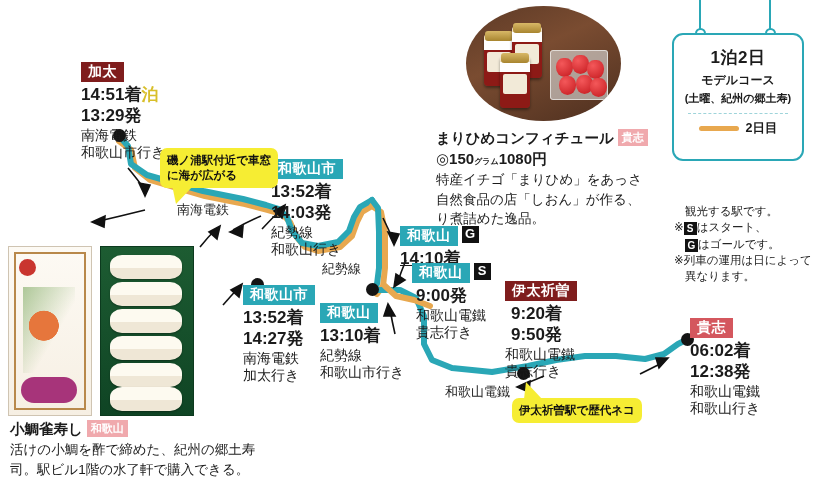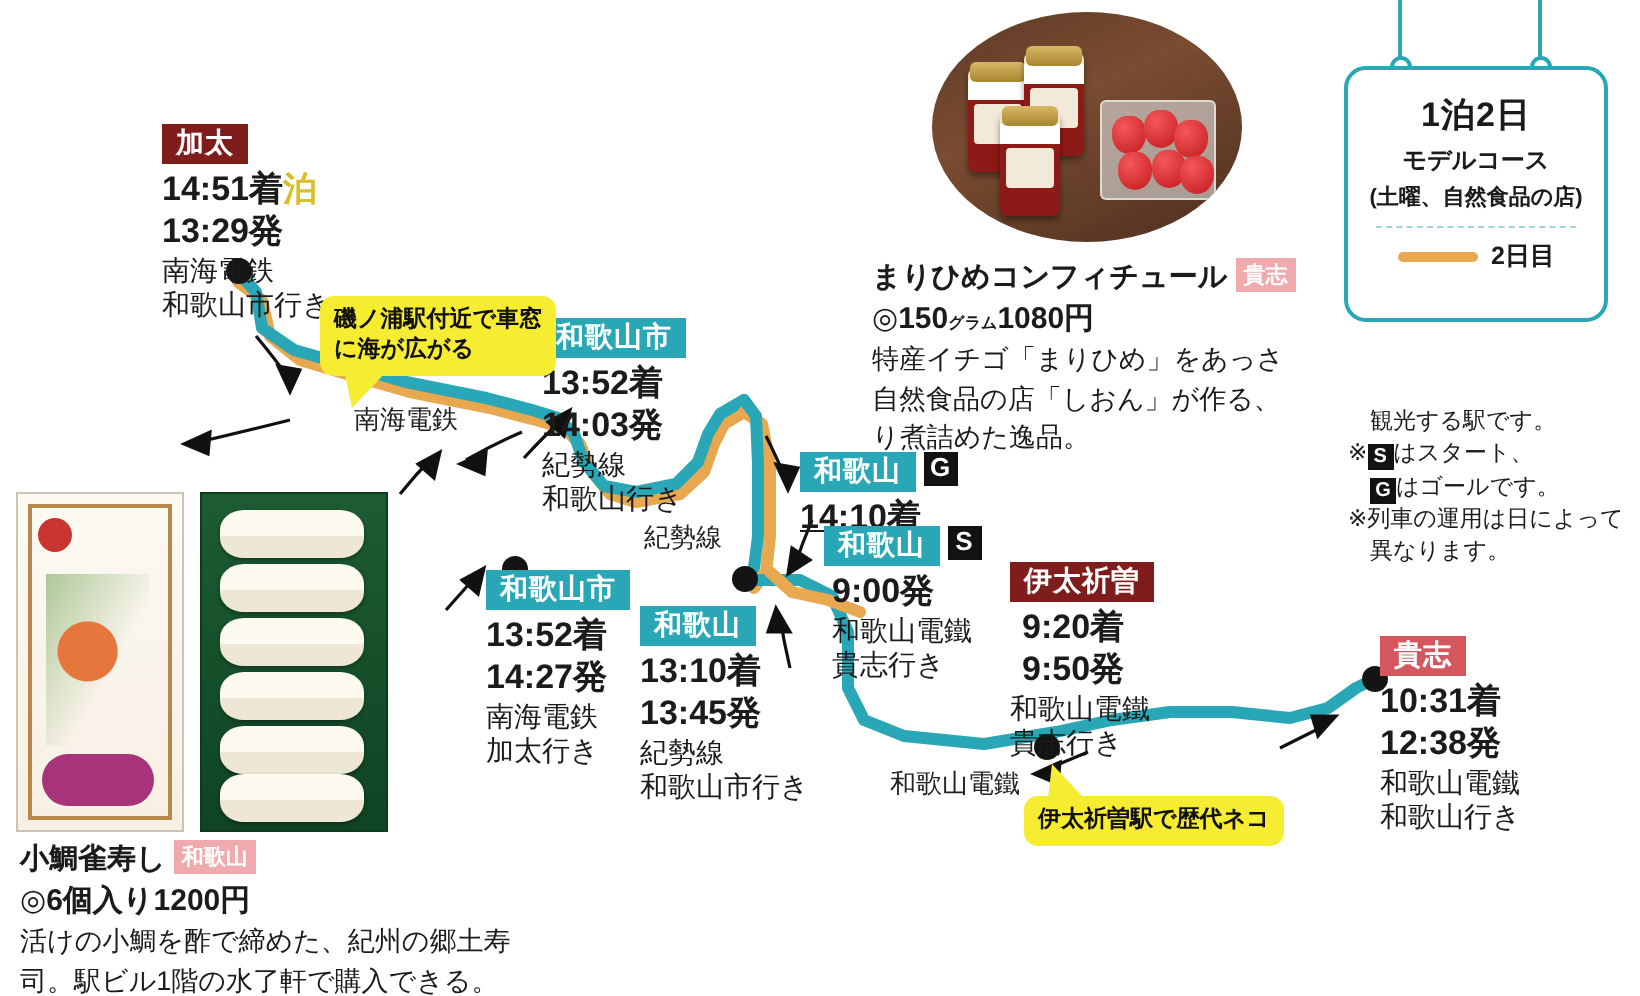--- a/index.html
+++ b/index.html
@@ -203,36 +203,35 @@
   <span class="badge badge-teal">和歌山市</span>
   <div class="time nowrap" style="margin-top:3px;">13:52着</div>
   <div class="time nowrap">14:27発</div>
   <div class="detail nowrap">南海電鉄</div>
   <div class="detail nowrap">加太行き</div>
 </div>
 
 <div class="abs" style="left:320px;top:303px;">
   <span class="badge badge-teal">和歌山</span>
   <div class="time nowrap" style="margin-top:3px;">13:10着</div>
-  <div class="time nowrap">13:45発</div>
   <div class="detail nowrap">紀勢線</div>
   <div class="detail nowrap">和歌山市行き</div>
 </div>
 
 <div class="abs" style="left:505px;top:281px;">
   <span class="badge badge-red">伊太祈曽</span>
   <div class="time nowrap" style="margin-top:3px;margin-left:6px;">9:20着</div>
   <div class="time nowrap" style="margin-left:6px;">9:50発</div>
   <div class="detail nowrap">和歌山電鐵</div>
   <div class="detail nowrap">貴志行き</div>
 </div>
 
 <div class="abs" style="left:690px;top:318px;">
   <span class="badge badge-pink">貴志</span>
-  <div class="time nowrap" style="margin-top:3px;">10:31着</div>
+  <div class="time nowrap" style="margin-top:3px;">06:02着</div>
   <div class="time nowrap">12:38発</div>
   <div class="detail nowrap">和歌山電鐵</div>
   <div class="detail nowrap">和歌山行き</div>
 </div>
 
 <div class="abs linelabel nowrap" style="left:177px;top:201px;">南海電鉄</div>
 <div class="abs linelabel nowrap" style="left:322px;top:260px;">紀勢線</div>
 <div class="abs linelabel nowrap" style="left:445px;top:383px;">和歌山電鐵</div>
 
 <div class="abs" style="left:160px;top:148px;">
@@ -252,21 +251,21 @@
   <svg width="28" height="18" style="position:absolute;left:8px;top:-16px;">
     <path d="M4,17 L22,17 L6,0 Z" fill="#f6ed33"></path>
   </svg>
 </div>
 
 <div class="hook" style="left:695px;top:28px;"></div>
 <div class="hook" style="left:765px;top:28px;"></div>
 <div class="legend">
   <h1>1泊2日</h1>
   <h2>モデルコース</h2>
-  <h3>(土曜、自然食品の店)</h3>
+  <h3>(土曜、紀州の郷土寿)</h3>
   <div class="dash"></div>
   <div class="row">
     <span class="swatch" style="background:#e8a84f;"></span>
     <span>2日目</span>
   </div>
 </div>
 
 <div class="notes">
   <div style="padding-left:11px;">
     <span>観光する駅です。</span>
@@ -333,18 +332,17 @@
   <div class="sushi" style="top:62px;"></div>
   <div class="sushi" style="top:89px;"></div>
   <div class="sushi" style="top:116px;"></div>
   <div class="sushi" style="top:140px;"></div>
 </div>
 
 <div class="abs" style="left:10px;top:420px;width:280px;">
   <div class="prod-title nowrap">
     <span>小鯛雀寿し</span><span class="prod-badge">和歌山</span>
   </div>
-  <div class="prod-price nowrap">◎6個入り1200円</div>
   <div class="prod-body">
     <div>活けの小鯛を酢で締めた、紀州の郷土寿</div>
     <div>司。駅ビル1階の水了軒で購入できる。</div>
   </div>
 </div>
 
 </body></html>

